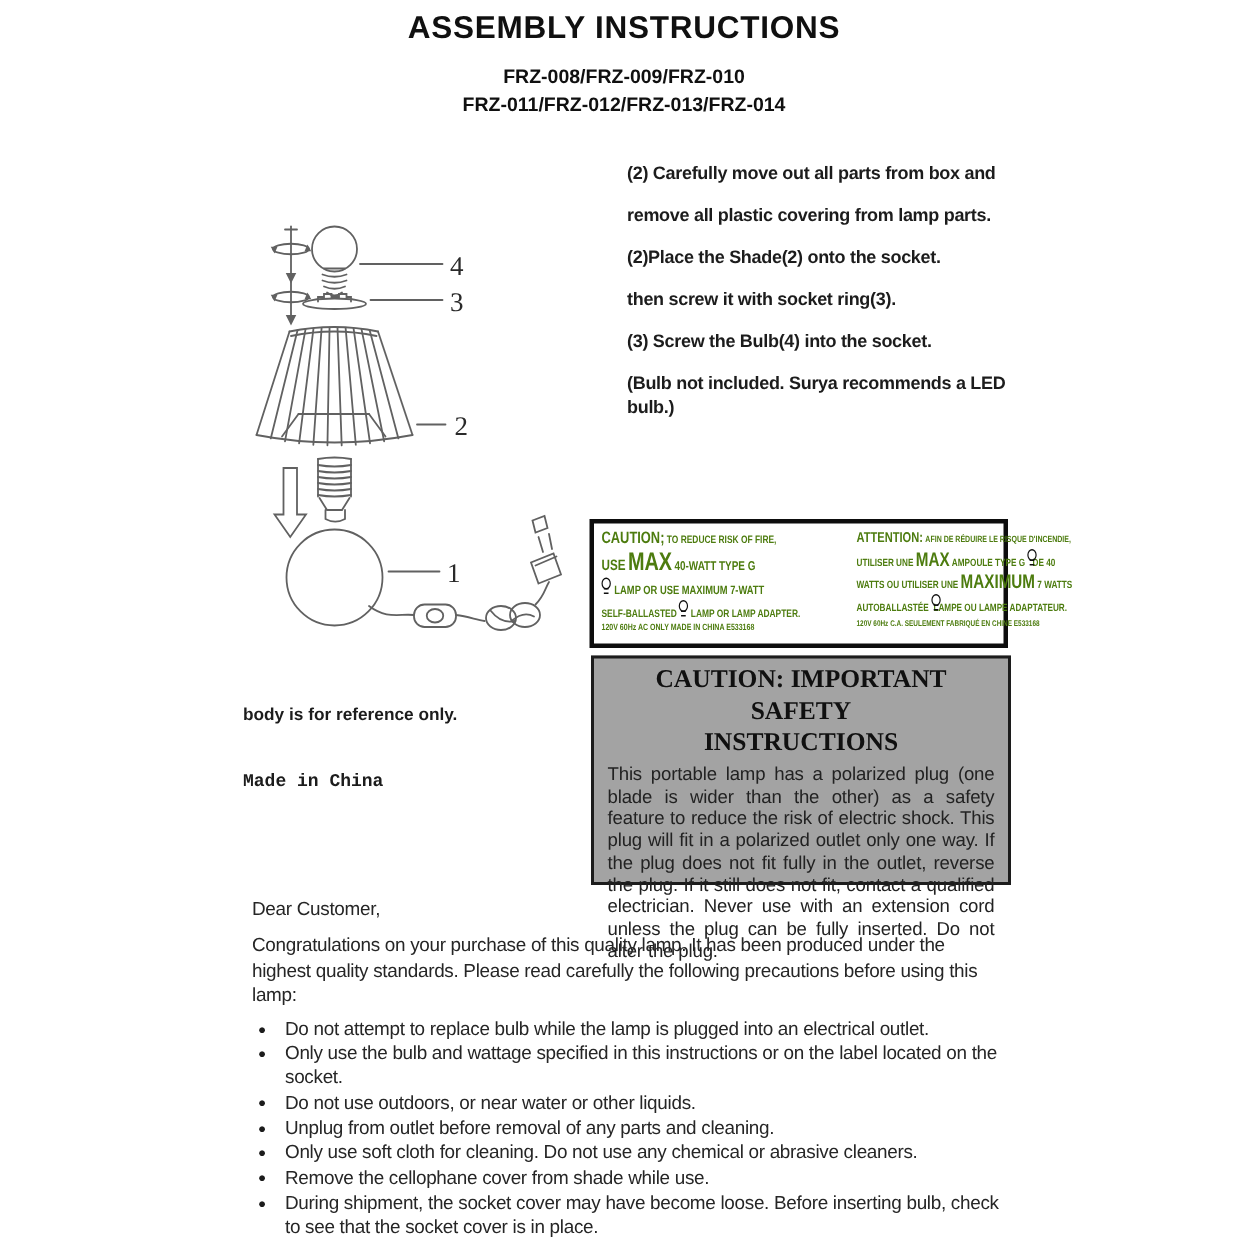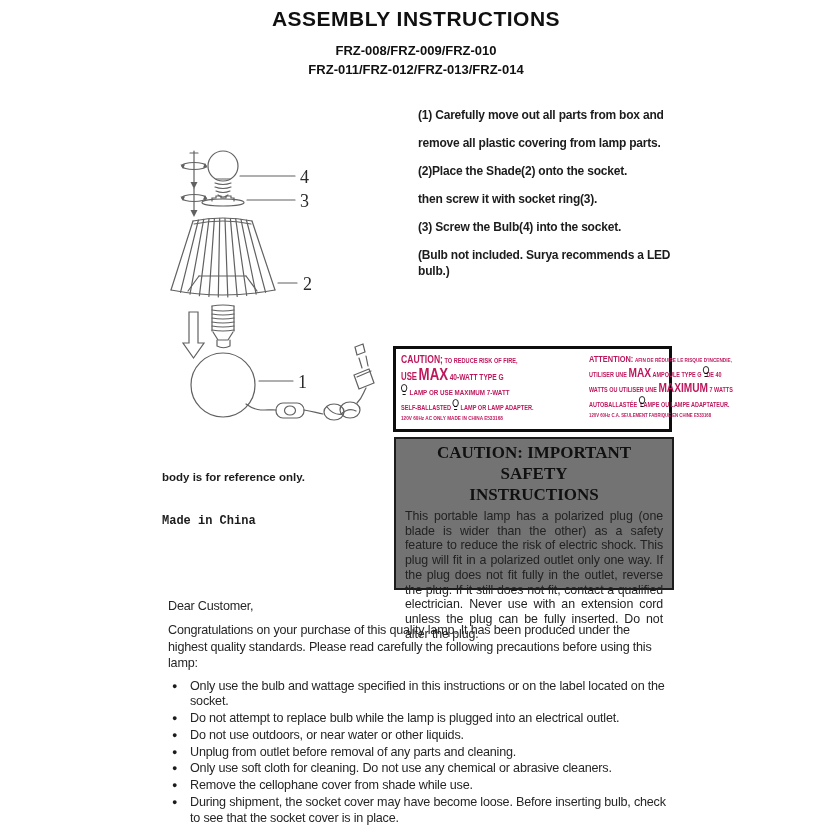--- a/index.html
+++ b/index.html
@@ -28,21 +28,21 @@
     font-size:11.5px; font-weight:bold; line-height:22px; color:#1c1c1c;
   }
   .made-in {
     position:absolute; left:162px; top:514px;
     font-size:12px; font-weight:bold; color:#1c1c1c;font-family:Liberation Mono, monospace;
   }
   
   .rating {
     position:absolute; left:393px; top:346px; width:266px; height:74px;
     border:3px solid #0d0d0d; display:flex; padding:4px 2px 2px 5px;
-    font-weight:bold; color:#be185d; background:#fff;gap:18px;
+    font-weight:bold; color:#4d7c0f; background:#fff;
   }
   .rating-col { width:170px; transform:scaleX(0.78); transform-origin:left top; white-space:nowrap; }
   .rl { display:flex; align-items:baseline; gap:2px; }
   .en .h1a { font-size:11px; }   .en .h1b { font-size:7.2px; }
   .en .l2a { font-size:10px; }   .en .l2max { font-size:17px; line-height:15px; } .en .l2b { font-size:8.5px; }
   .en .l3 { font-size:8px; }
   .en .l4 { font-size:7.2px; }
   .en .l5 { font-size:6px; margin-top:1px; }
   .fr .h1a { font-size:9.5px; }  .fr .h1b { font-size:6px; }
   .fr .l2a { font-size:7px; }    .fr .l2max { font-size:13px; line-height:13px; } .fr .l2b { font-size:7px; }
@@ -56,21 +56,21 @@
     content:""; position:absolute; left:0; top:0; width:6px; height:6px;
     border:1px solid #0f0f0f; border-radius:50%;
   }
   .bulb::after {
     content:""; position:absolute; left:2px; top:7px; width:4px; height:1px;
     border-top:1px solid #0f0f0f; border-bottom:1px solid #0f0f0f; padding-bottom:1px;
   }
   
   .safety {
     position:absolute; left:394px; top:437px; width:258px; height:146px;
-    border:2px solid #1c1c1c; padding:3px 9px 0 9px; background:#737373;
+    border:2px solid #1c1c1c; padding:3px 9px 0 9px; background:#a3a3a3;
   }
   .safety-title {
     font-family:"Liberation Serif", serif; font-weight:bold; font-size:17px;
     line-height:21px; text-align:center; color:#101010;
   }
   .safety-body {
     margin-top:4px; font-size:12.4px; line-height:14.7px; text-align:justify;
     letter-spacing:-0.1px; color:#222;
   }
   
@@ -88,21 +88,21 @@
 
 <div class="page">
 
   <div class="title">ASSEMBLY INSTRUCTIONS</div>
   <div class="models">
     <div>FRZ-008/FRZ-009/FRZ-010</div>
     <div>FRZ-011/FRZ-012/FRZ-013/FRZ-014</div>
   </div>
 
   <div class="steps">
-    <div class="step">(1) Carefully move out all parts from box and</div>
+    <div class="step">(2) Carefully move out all parts from box and</div>
     <div class="step">remove all plastic covering from lamp parts.</div>
     <div class="step">(2)Place the Shade(2) onto the socket.</div>
     <div class="step">then screw it with socket ring(3).</div>
     <div class="step">(3) Screw the Bulb(4) into the socket.</div>
     <div class="step">(Bulb not included. Surya recommends a LED bulb.)</div>
   </div>
 
   <svg class="diagram-svg" width="250" height="300" viewBox="155 142 250 300">
     <g stroke="#616161" fill="none" stroke-width="1.2" stroke-linecap="round">
 
@@ -269,22 +269,22 @@
       <div>CAUTION: IMPORTANT SAFETY</div>
       <div>INSTRUCTIONS</div>
     </div>
     <div class="safety-body">This portable lamp has a polarized plug (one blade is wider than the other) as a safety feature to reduce the risk of electric shock. This plug will fit in a polarized outlet only one way. If the plug does not fit fully in the outlet, reverse the plug. If it still does not fit, contact a qualified electrician. Never use with an extension cord unless the plug can be fully inserted. Do not alter the plug.</div>
   </div>
 
   <div class="customer">
     <div class="greeting">Dear Customer,</div>
     <div class="intro">Congratulations on your purchase of this quality lamp. It has been produced under the highest quality standards. Please read carefully the following precautions before using this lamp:</div>
     <ul class="precautions">
+      <li>Do not attempt to replace bulb while the lamp is plugged into an electrical outlet.</li>
       <li>Only use the bulb and wattage specified in this instructions or on the label located on the socket.</li>
-      <li>Do not attempt to replace bulb while the lamp is plugged into an electrical outlet.</li>
       <li>Do not use outdoors, or near water or other liquids.</li>
       <li>Unplug from outlet before removal of any parts and cleaning.</li>
       <li>Only use soft cloth for cleaning. Do not use any chemical or abrasive cleaners.</li>
       <li>Remove the cellophane cover from shade while use.</li>
       <li>During shipment, the socket cover may have become loose. Before inserting bulb, check to see that the socket cover is in place.</li>
     </ul>
   </div>
 
 </div>
 

